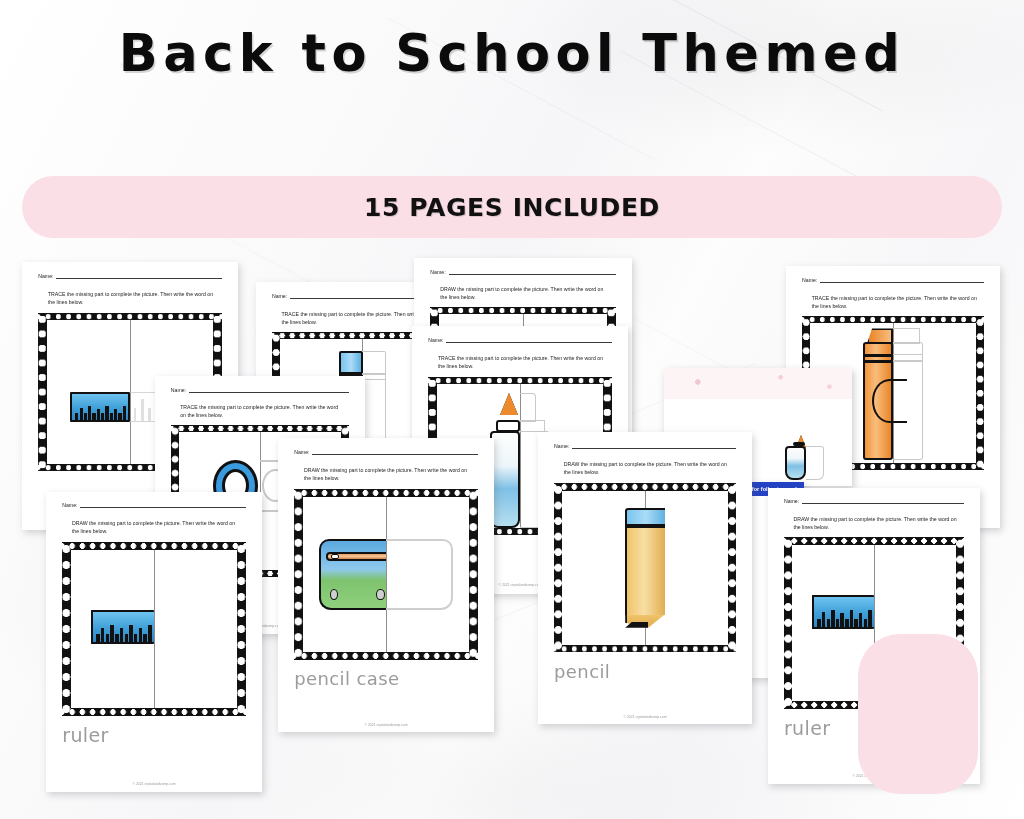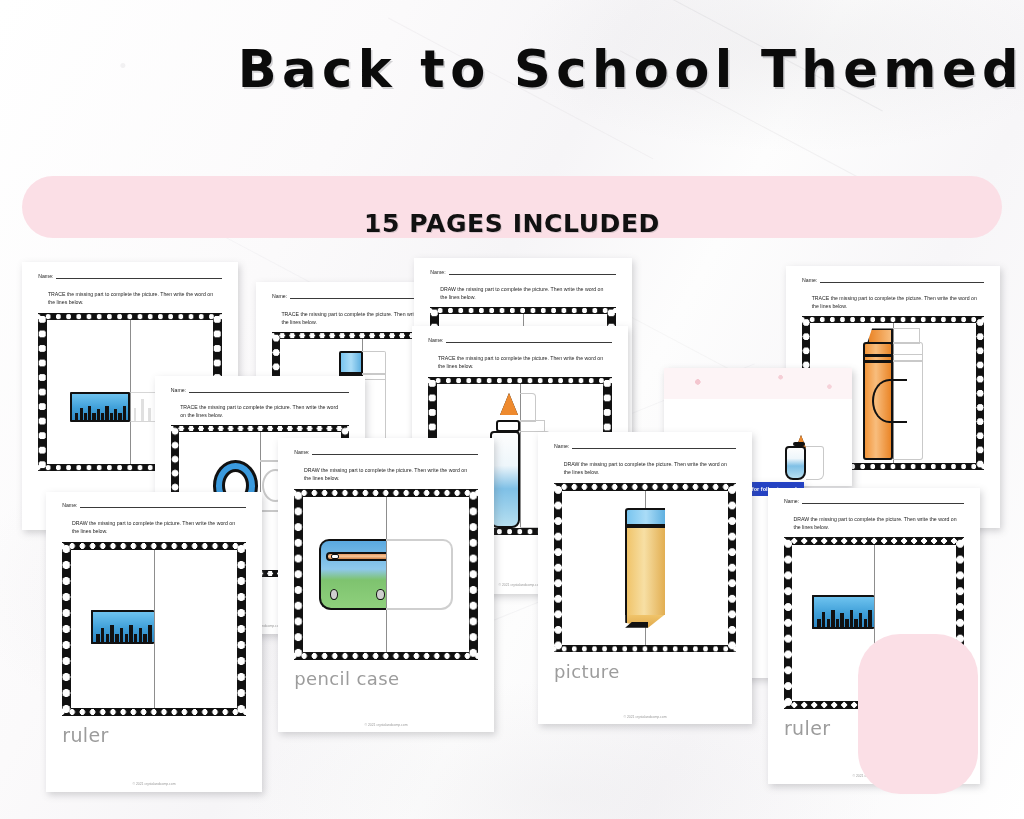--- a/index.html
+++ b/index.html
@@ -40,29 +40,29 @@
   .title-line {
     text-align:center;
     font-weight:700;
     font-size:51px;
     line-height:60px;
     letter-spacing:5.5px;
     color:#0b0b0b;
     font-family:"DejaVu Sans", sans-serif;
     text-shadow:1.5px 1.5px 0 rgba(120,120,125,.30);
   }
-  #title1 { margin-top:40px;text-align:right; }
+  #title1 { margin-top:24px; }
   #title2 { margin-top:6px; }
 
   #badge {
     position:absolute; left:22px; top:176px;
     width:980px; height:62px;
     background:#fbdfe6;
     border-radius:31px;
-    display:flex; align-items:flex-end; justify-content:center;
+    display:flex; align-items:center; justify-content:center;
   }
   #badge-text {
     font-family:"DejaVu Sans", sans-serif;
     font-weight:700; font-size:25px; letter-spacing:.6px;
     color:#111;
     text-shadow:1px 1px 0 rgba(130,130,135,.28);
   }
 
   
   .sheet {
@@ -565,21 +565,21 @@
         <div style="position:absolute;left:0;bottom:0;width:58%;height:5%;background:#111;
              clip-path:polygon(30% 0,100% 0,100% 100%,0 100%);"></div>
       </div>
     </div>
   </div>
   <div class="hw solid" style="top:78.5%;"></div>
   <div class="hw dash" style="top:83.5%;"></div>
   <div class="hw solid" style="top:88.5%;"></div>
   <div class="hw dash" style="top:91.5%;"></div>
   <div class="hw solid" style="top:94.5%;"></div>
-  <div class="hw-word" style="left:7.5%; top:78.3%; font-size:18px;">picture</div>
+  <div class="hw-word" style="left:7.5%; top:78.3%; font-size:18px;">pencil</div>
   <div class="footer-c" style="top:97%;">© 2021 crystalandcomp.com</div>
 </div>
 
 <div class="sheet" style="left:46px; top:492px; width:216px; height:300px;">
   <div class="name-row" style="top:3.4%;">
     <span class="name-lbl">Name:</span>
     <span class="name-line"></span>
   </div>
   <div class="instr" style="top:9%;">DRAW the missing part to complete the picture. Then write the word on the lines below.</div>
   <div class="frame" style="top:16.5%; height:58%;">

